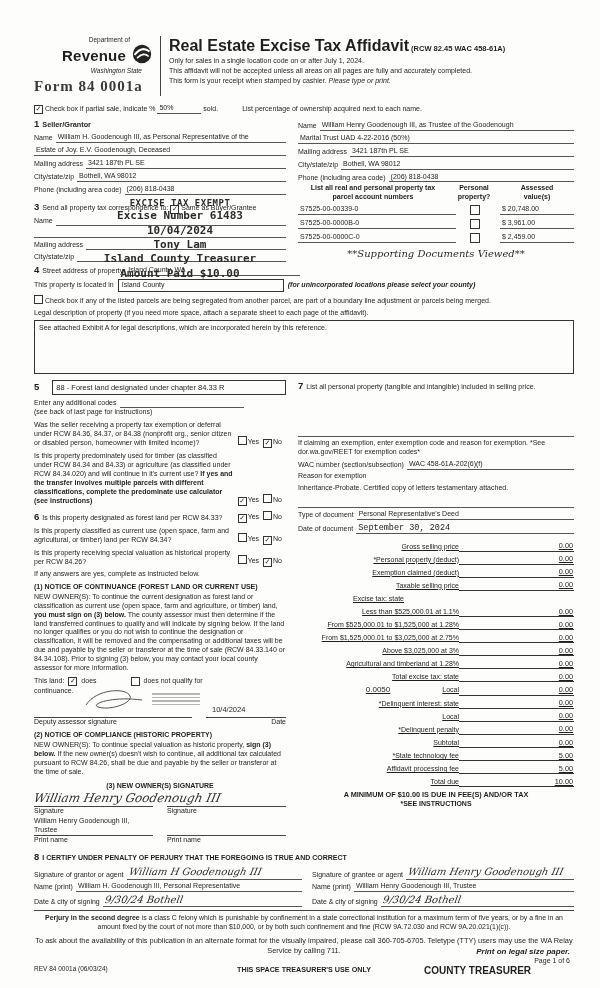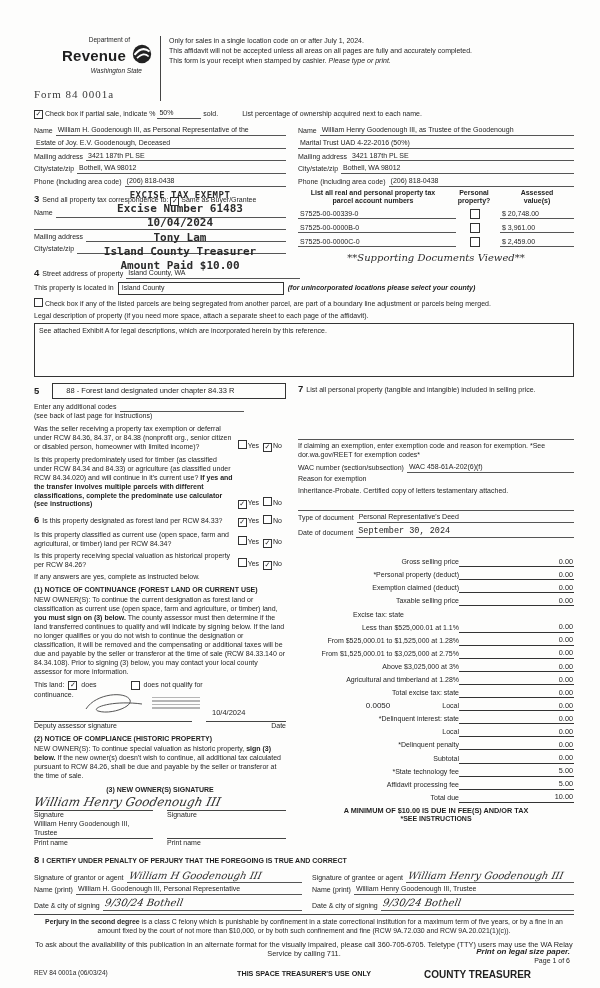--- a/index.html
+++ b/index.html
@@ -7,21 +7,21 @@
         padding:36px 26px 6px 34px;font-family:"Liberation Sans",sans-serif;font-size:7px;
         line-height:1.28;color:#1f1f1f;overflow:hidden;}
   .b{font-weight:bold}.i{font-style:italic}
   
   .hdr-row{display:flex;align-items:flex-start;margin-bottom:8px;}
   .logo-block{width:118px;flex:0 0 118px;}
   .dept{font-size:6.5px;text-align:right;padding-right:22px;}
   .rev-row{display:flex;align-items:center;justify-content:flex-end;gap:6px;}
   .revenue{font-size:15px;font-weight:bold;letter-spacing:.2px;}
   .wa{font-size:6.5px;font-style:italic;text-align:right;padding-right:10px;}
-  .form-no{font-size:11px;font-family:"Liberation Serif",serif;color:#3a3a3a;letter-spacing:1px;margin-top:11px;}
+  .form-no{font-size:15px;font-family:"Liberation Serif",serif;color:#3a3a3a;letter-spacing:1px;margin-top:1px;font-weight:bold;}
   .hdr-div{width:1px;background:#444;align-self:stretch;margin:0 8px;}
   .title-block{flex:1;}
   .title{font-size:16px;font-weight:bold;}
   .title-ref{font-size:7.5px;font-weight:bold;}
   .sub{font-size:7px;margin-top:1px;}
   
   .cb{display:inline-block;width:7px;height:7px;border:1px solid #333;font-size:7px;line-height:6px;
       text-align:center;vertical-align:-1px;background:#fff;flex:0 0 auto;}
   .fieldrow{display:flex;align-items:flex-end;margin-top:3px;}
   .flab{white-space:nowrap;padding-right:3px;}
@@ -54,21 +54,21 @@
   
   .located-row{display:flex;align-items:center;margin-top:3px;}
   .located-box{border:1px solid #333;width:158px;padding:1px 3px;margin:0 4px;}
   .legal-box{border:1.5px solid #333;height:46px;padding:3px 4px;margin-top:2px;}
   
   .q{display:flex;align-items:flex-end;margin-top:4px;}
   .qtext{flex:1;padding-right:4px;}
   .yn{white-space:nowrap;flex:0 0 auto;}
   .yn .cb{margin-right:1px;}
   .ynl{margin-right:4px;}
-  .codebox{border:1px solid #333;flex:1;padding:2px 13px;font-size:7.5px;}
+  .codebox{border:1px solid #333;flex:1;padding:2px 3px;font-size:7.5px;}
   .addl{display:flex;align-items:flex-end;margin-top:4px;}
   .notice-title{font-weight:bold;margin-top:4px;}
   .body-text{margin-top:1px;}
   .land-row{display:flex;align-items:center;margin-top:4px;gap:4px;}
   .cont-row{position:relative;height:30px;margin-top:1px;}
   .scribble{position:absolute;left:48px;top:0;}
   .smudge{position:absolute;left:118px;top:6px;width:48px;}
   .smudge div{height:1.5px;background:#b5b5b5;margin-bottom:2px;}
   .adate{position:absolute;left:178px;bottom:3px;font-size:7.5px;}
   .siglines{display:flex;gap:14px;}
@@ -123,37 +123,42 @@
               <circle cx="12" cy="12" r="11" fill="#222"></circle>
               <path d="M3 13 q9 -11 18 -4" stroke="#fff" fill="none" stroke-width="2.6"></path>
               <path d="M6 17 q8 -8 14 -2" stroke="#fff" fill="none" stroke-width="2"></path>
             </svg></span>
       </div>
       <div class="wa">Washington State</div>
       <div class="form-no">Form 84 0001a</div>
     </div>
     <div class="hdr-div"></div>
     <div class="title-block">
+      <div>
+        <span class="title">Real Estate Excise Tax Affidavit</span>
+        <span class="title-ref">(RCW 82.45 WAC 458-61A)</span>
+      </div>
       <div class="sub">Only for sales in a single location code on or after July 1, 2024.</div>
       <div class="sub">This affidavit will not be accepted unless all areas on all pages are fully and accurately completed.</div>
       <div class="sub"><span>This form is your receipt when stamped by cashier. </span><span class="i">Please type or print.</span></div>
     </div>
   </div>
 
   <div class="partial">
     <span class="cb">✓</span>&nbsp;
     <span>Check box if partial sale, indicate %</span>&nbsp;
     <span class="pr-val">50%</span>&nbsp;
     <span>sold.</span>
     <span class="pr-note">List percentage of ownership acquired next to each name.</span>
   </div>
 
   <div class="cols">
     <div class="col-l">
       <div>
+        <div><span class="secnum">1</span><span class="sectitle">Seller/Grantor</span></div>
         <div class="fieldrow">
             <span class="flab">Name</span>
             <span class="fval">William H. Goodenough III, as Personal Representative of the</span>
           </div>
         <div class="fieldrow">
             <span class="fval">Estate of Joy. E.V. Goodenough, Deceased</span>
           </div>
         <div class="fieldrow">
             <span class="flab">Mailing address</span>
             <span class="fval">3421 187th PL SE</span>
@@ -376,21 +381,21 @@
       <div style="margin-top:3px;">Inheritance-Probate. Certified copy of letters testamentary attached.</div>
       <div class="blankline" style="margin-top:4px;"></div>
       <div class="fieldrow" style="margin-top:1px;">
           <span class="flab">Type of document</span>
           <span class="fval">Personal Representative's Deed</span>
         </div>
       <div class="fieldrow">
           <span class="flab">Date of document</span>
           <span class="fval" style="font-family:Liberation Mono, monospace;font-size:8.5px;">September 30, 2024</span>
         </div>
-      <div style="margin-top:16px;">
+      <div style="margin-top:4px;text-decoration:underline;">
 
           <div class="taxrow">
             <span class="taxlabel"><span>Gross selling price</span></span>
             <span class="taxline"></span>
             <span class="taxval">0.00</span>
           </div>
 
           <div class="taxrow">
             <span class="taxlabel"><span>*Personal property (deduct)</span></span>
             <span class="taxline"></span>

